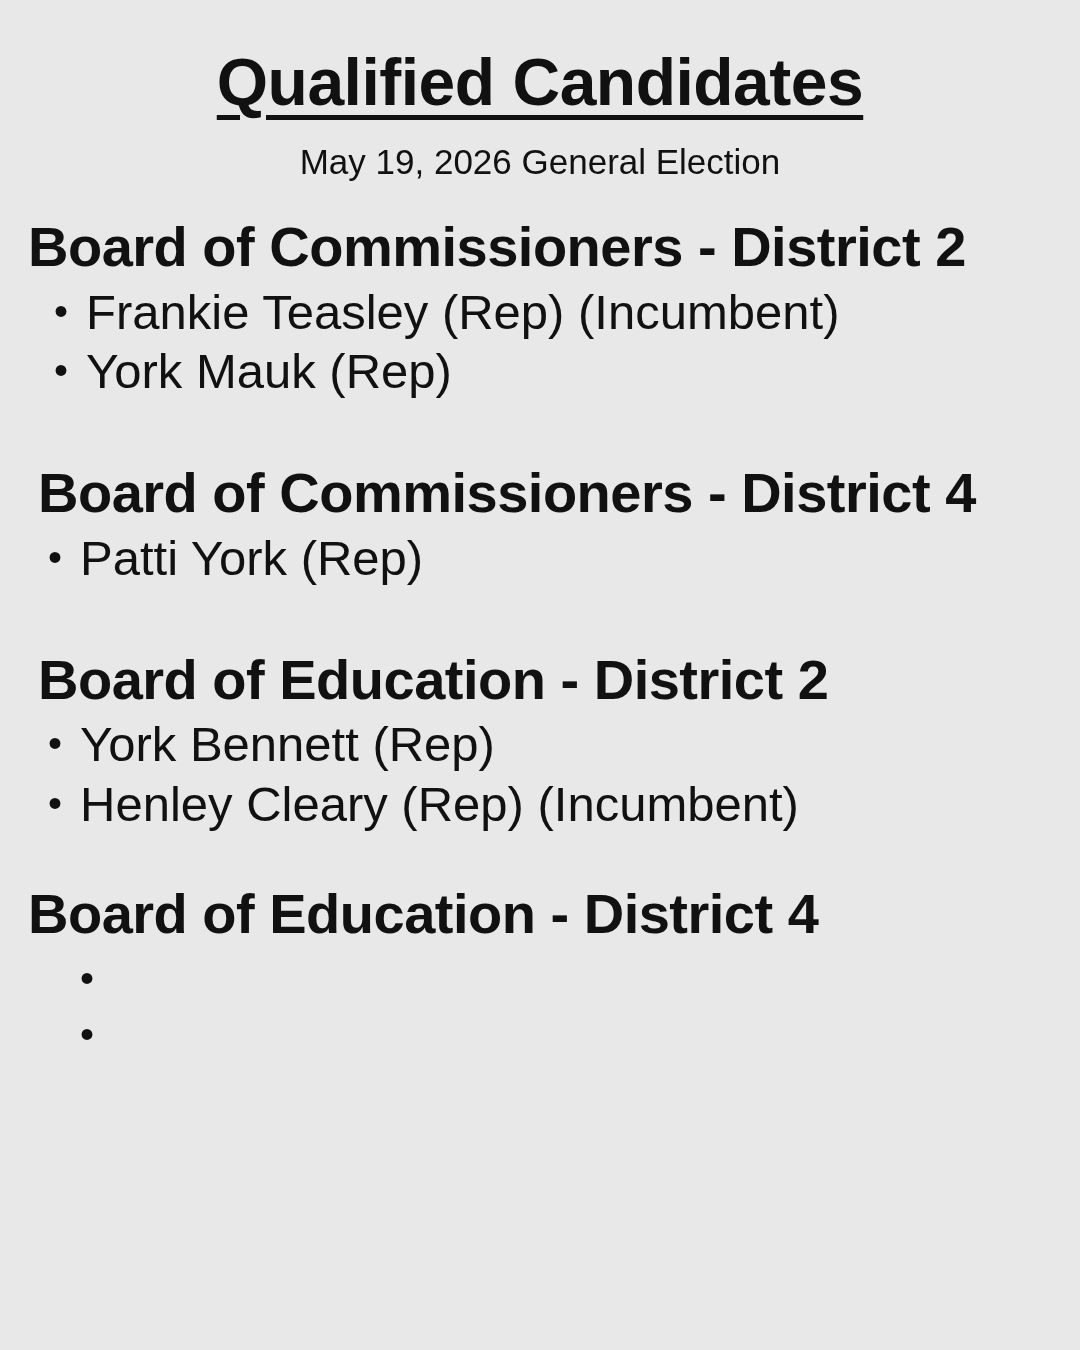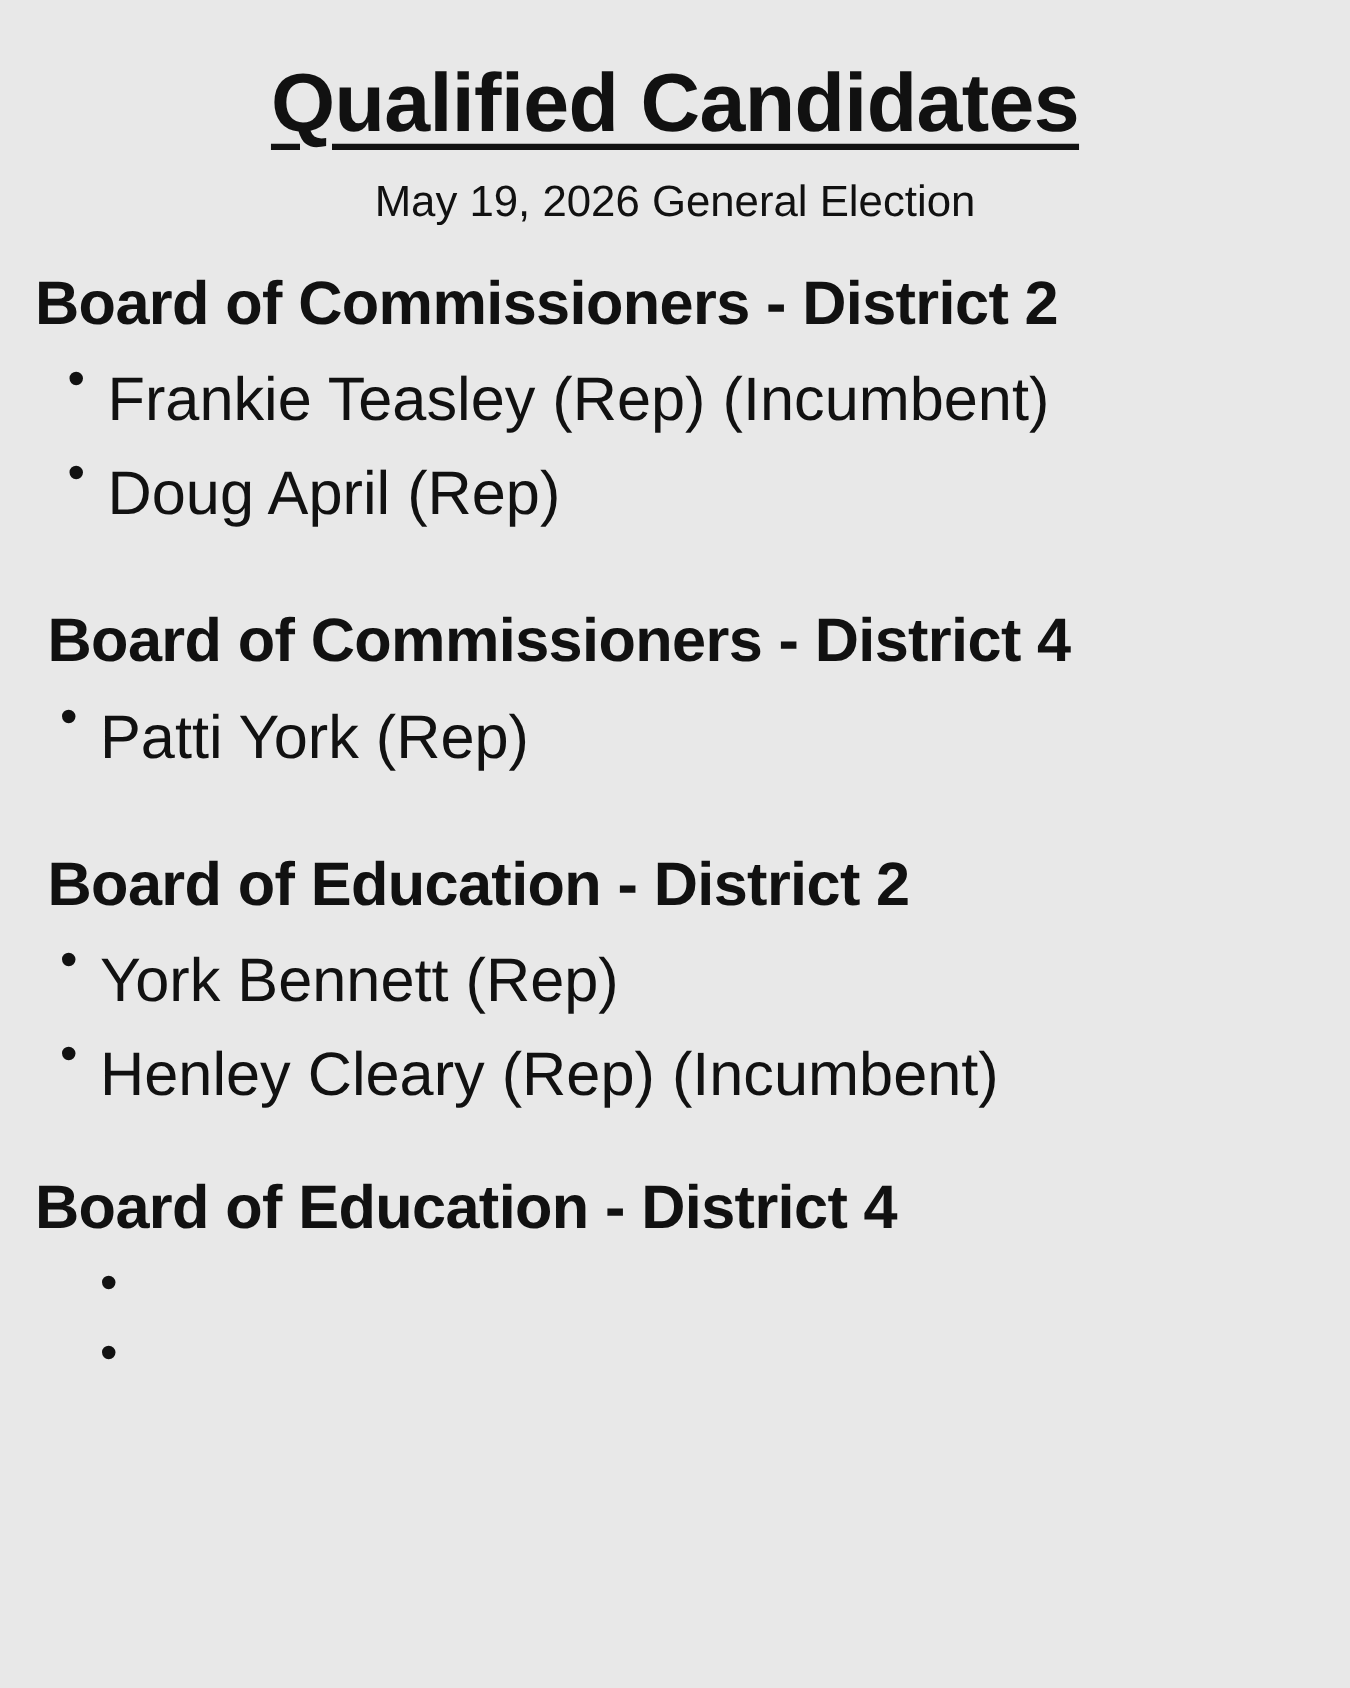--- a/index.html
+++ b/index.html
@@ -36,21 +36,21 @@
     text-align: center;
     font-size: 35px;
     font-weight: normal;
     margin: 26px 0 0 0;
     line-height: 1.1;
   }
   .race {
     margin-top: 34px;
   }
   .race-heading {
-    font-size: 49px;
+    font-size: 56px;
     font-weight: bold;
     line-height: 1.12;
     margin: 0 0 4px 0;
     padding-left: 10px;
     letter-spacing: -0.5px;
   }
   .race.indent1 .race-heading { padding-left: 20px; }
   .candidates {
     list-style: none;
     margin: 0;
@@ -67,21 +67,20 @@
   .race.indent1 .candidate { padding-left: 30px; }
   .race.indent2 .candidate { padding-left: 62px; }
   .bullet {
     font-size: 40px;
     line-height: 1.4;
     margin-right: 18px;
     flex: 0 0 auto;
   }
   .cand-name {
     flex: 0 1 auto;
-    margin-top: 16px;
   }
   .spacer-1 { height: 26px; }
   .spacer-2 { height: 14px; }
 </style>
 </head>
 <body>
 
 <div class="page">
 
   <h1 class="title">Qualified Candidates</h1>
@@ -89,21 +88,21 @@
 
   <section class="race">
     <div class="race-heading">Board of Commissioners - District 2</div>
     <ul class="candidates">
       <li class="candidate">
         <span class="bullet">•</span>
         <span class="cand-name">Frankie Teasley (Rep) (Incumbent)</span>
       </li>
       <li class="candidate">
         <span class="bullet">•</span>
-        <span class="cand-name">Doug April (Rep)</span>
+        <span class="cand-name">York Mauk (Rep)</span>
       </li>
     </ul>
   </section>
 
   <div class="spacer-1"></div>
 
   <section class="race indent1">
     <div class="race-heading">Board of Commissioners - District 4</div>
     <ul class="candidates">
       <li class="candidate">

